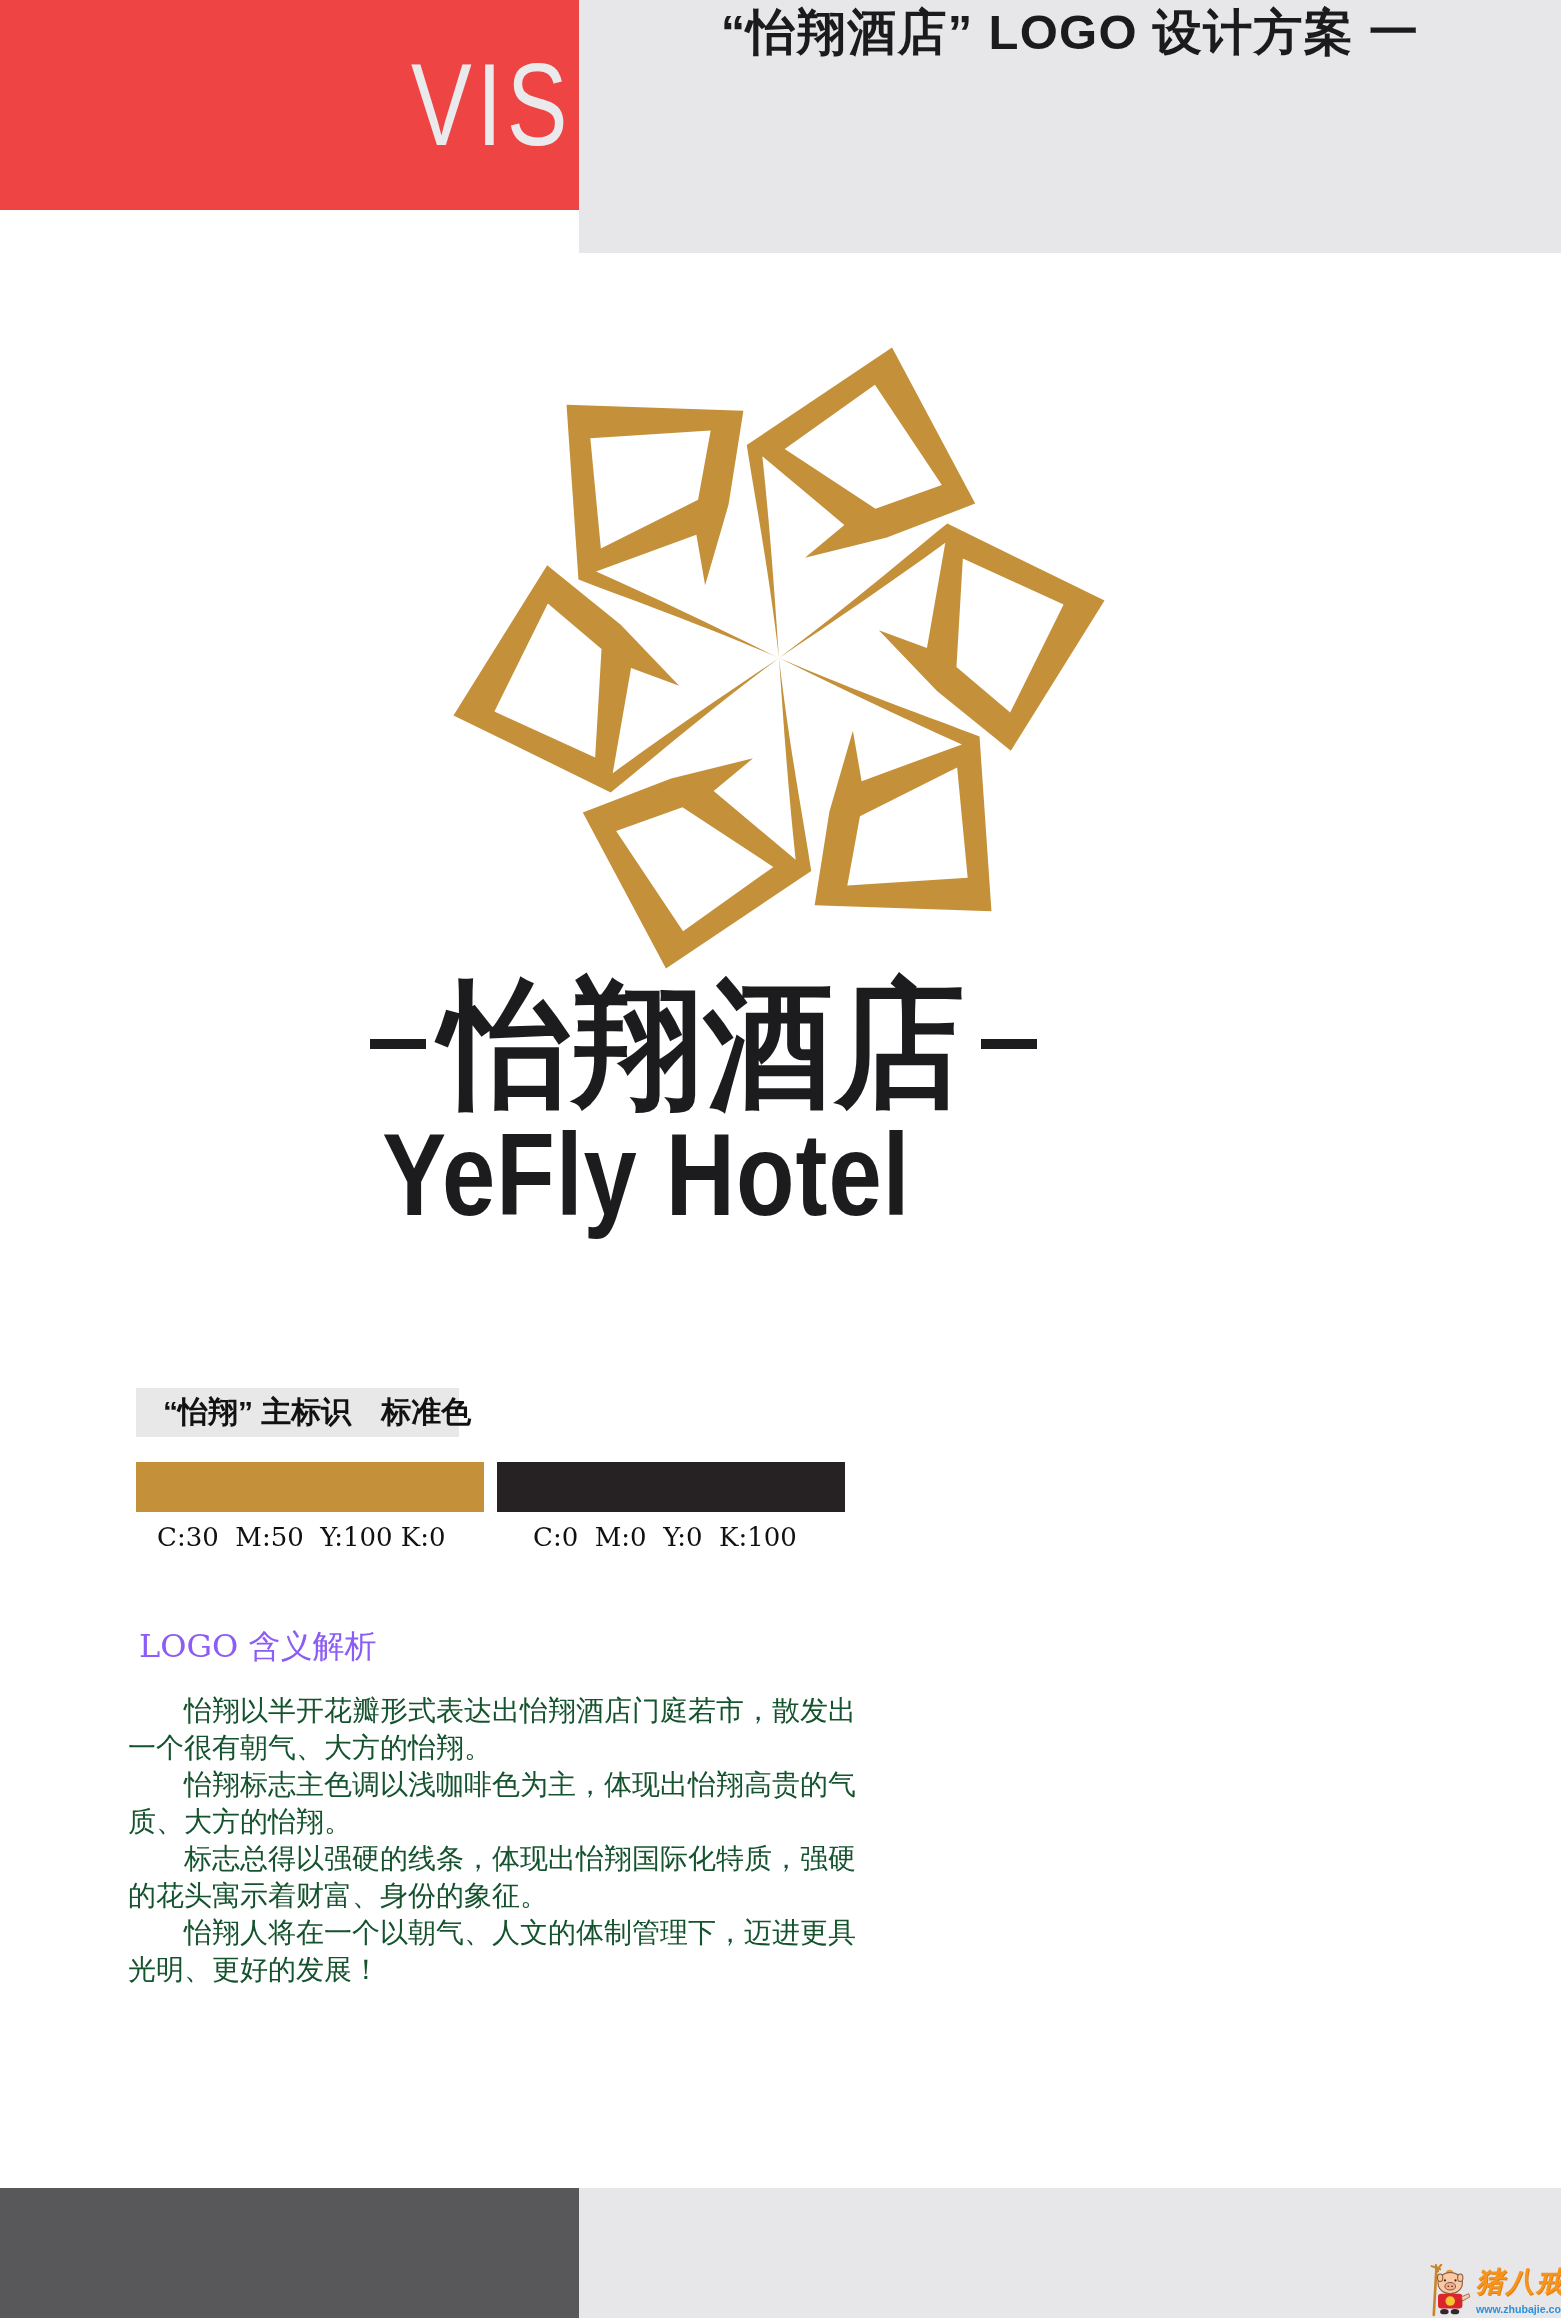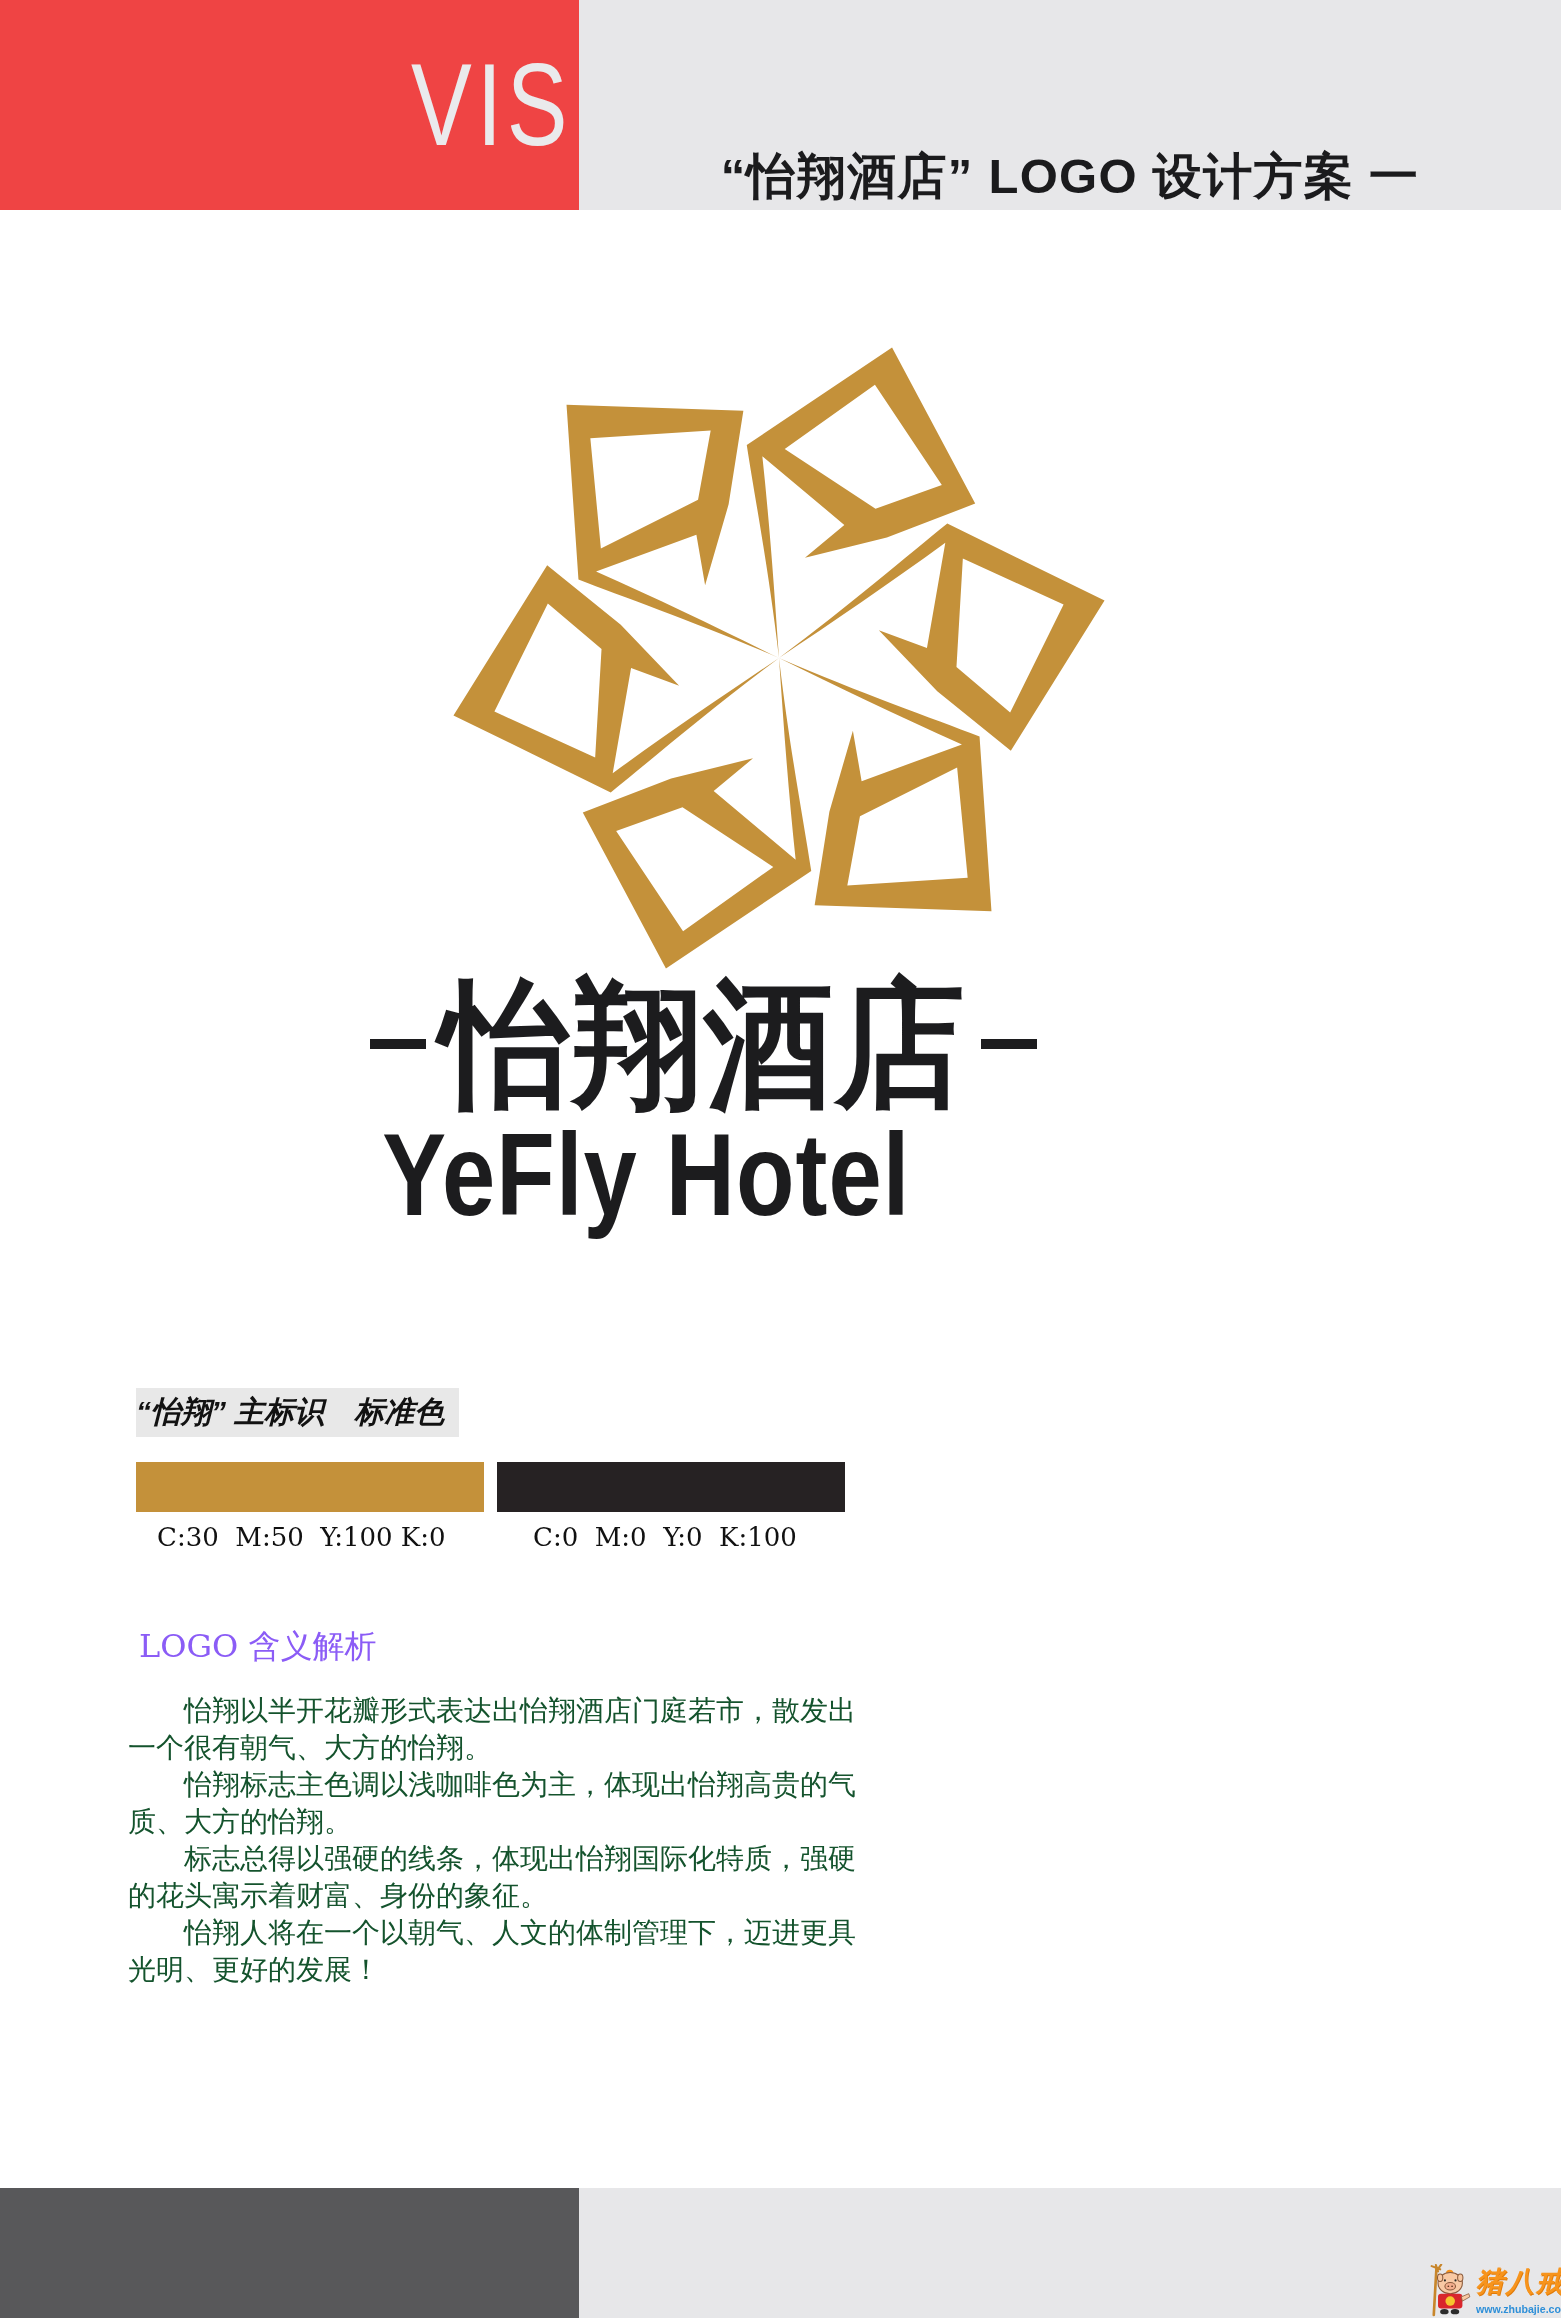--- a/index.html
+++ b/index.html
@@ -18,23 +18,23 @@
     display: flex; align-items: center; justify-content: flex-end;
   }
   .vis-text {
     color: #EAEAEC;
     font-size: 99px;
     letter-spacing: 5.3px;
     transform: scaleY(1.18) scaleX(0.92);
     font-weight: 400;
   }
   .band-light-top {
-    position: absolute; left: 579px; top: 0; width: 982px; height: 210px;
+    position: absolute; left: 579px; top: 0; width: 982px; height: 253px;
     background: #E7E7E9;
-    display: flex; align-items: flex-end; justify-content: center;
+    display: flex; align-items: flex-start; justify-content: center;
   }
   .header-title {
     color: #1B1B1D;
     font-size: 49px;
     font-weight: bold;
     letter-spacing: 1.3px;
     white-space: pre;
   }
 
   
@@ -71,21 +71,21 @@
     letter-spacing: 1.3px;
     transform: scaleX(0.84) scaleY(1.02);
     white-space: pre;
   }
 
   
   .color-label-box {
     position: absolute; left: 136px; top: 1388px; width: 323px; height: 49px;
     background: #E8E8E8;
     display: flex; align-items: center;
-    padding-left: 0; box-sizing: border-box; font-style: italic;
+    padding-left: 27px; box-sizing: border-box;
   }
   .color-label-box span {
     font-size: 30px; font-weight: bold; color: #121212; white-space: pre;
   }
   .swatch { position: absolute; top: 1462px; width: 348px; height: 50px; }
   .swatch-gold  { left: 136px; background: #C4913A; }
   .swatch-black { left: 497px; background: #262223; }
   .cmyk-value {
     position: absolute; top: 1522px;
     font-family: "DejaVu Serif", "Liberation Serif", serif;

